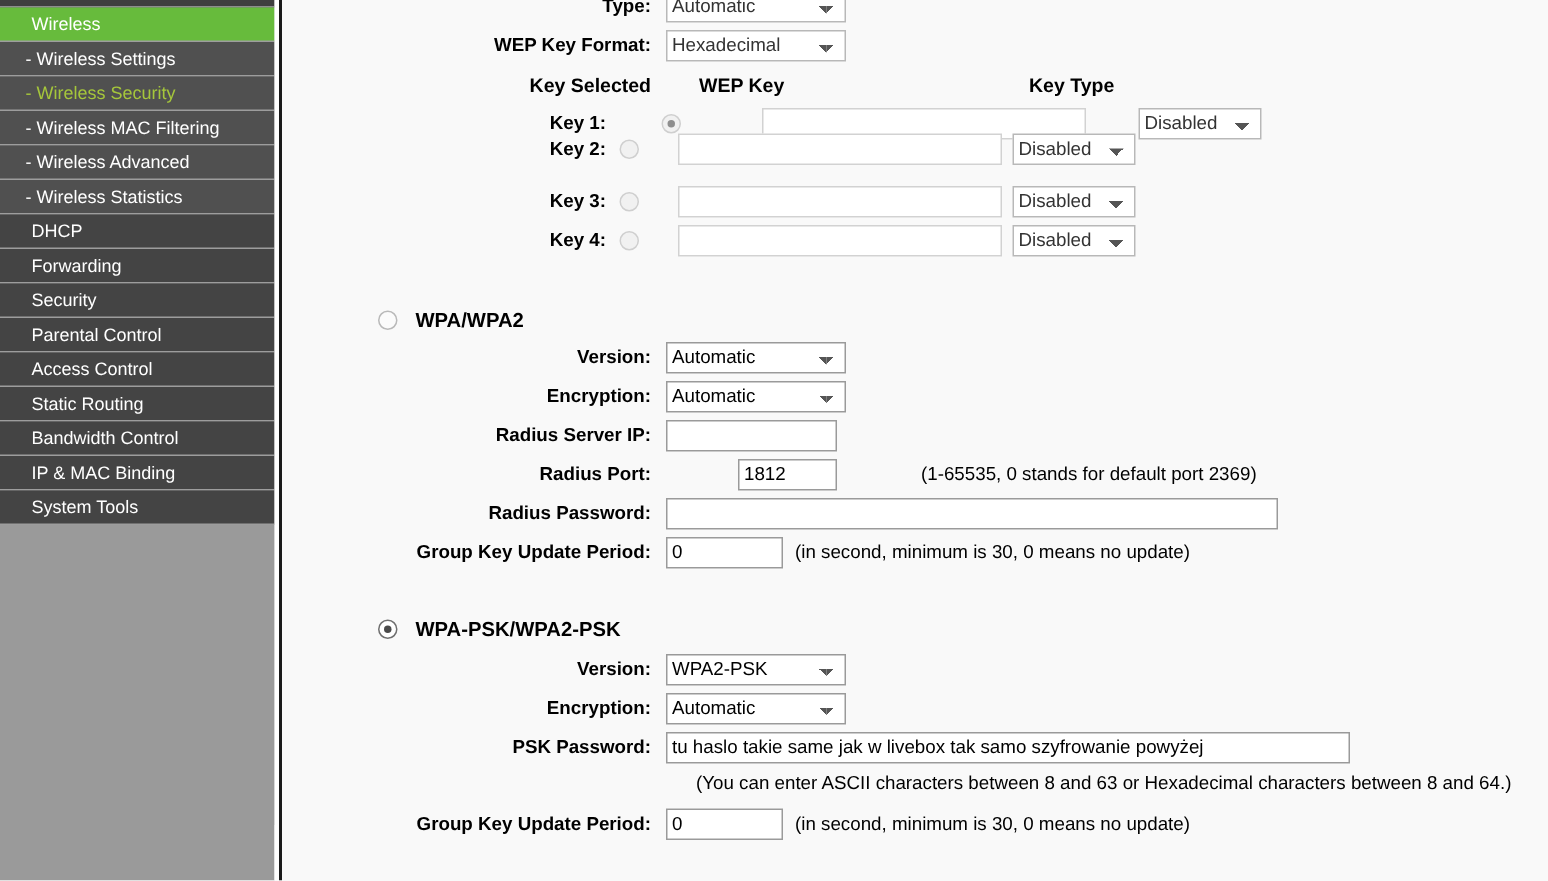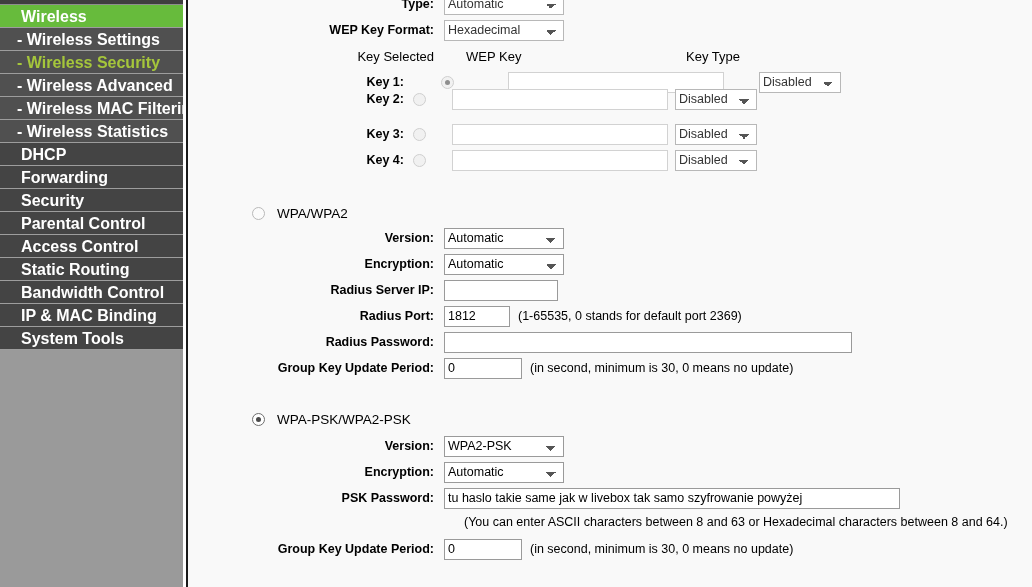--- a/index.html
+++ b/index.html
@@ -40,22 +40,22 @@
   .menu {
     width: 183px;
   }
   .menu-item {
     position: relative;
     height: 23px;
     line-height: 23px;
     background: #444444;
     border-bottom: 1px solid #9d9d9d;
     color: #ffffff;
-    font-weight: bold;
-    font-size: 16px;
+    font-weight: normal;
+    font-size: 12px;
     padding-left: 22px;
     box-sizing: border-box;
     white-space: nowrap;
     overflow: hidden;
   }
   .menu-item.level0 {
     padding-left: 21px;
   }
   .menu-item.level1 {
     background: #505050;
@@ -113,21 +113,21 @@
     text-align: right;
     color: #000;
     white-space: nowrap;
   }
   .note {
     font-size: 12.5px;
     color: #000;
     white-space: nowrap;
   }
   .hdr {
-    font-weight: normal;
+    font-weight: bold;
     font-size: 13px;
     color: #000;
     white-space: nowrap;
   }
 
   
   select.ctl {
     font-family: "Liberation Sans", sans-serif;
     font-size: 12.5px;
     height: 21px;
@@ -209,22 +209,22 @@
 <body>
 
 <div class="page">
 
   <div class="sidebar">
     <div class="sidebar-top-strip"></div>
     <div class="menu" id="menu">
         <div class="menu-item level0 active-green"><span>Wireless</span></div>
         <div class="menu-item level1"><span>- Wireless Settings</span></div>
         <div class="menu-item level1 active-text"><span>- Wireless Security</span></div>
+        <div class="menu-item level1"><span>- Wireless MAC Filtering</span></div>
         <div class="menu-item level1"><span>- Wireless Advanced</span></div>
-        <div class="menu-item level1"><span>- Wireless MAC Filtering</span></div>
         <div class="menu-item level1"><span>- Wireless Statistics</span></div>
         <div class="menu-item level0"><span>DHCP</span></div>
         <div class="menu-item level0"><span>Forwarding</span></div>
         <div class="menu-item level0"><span>Security</span></div>
         <div class="menu-item level0"><span>Parental Control</span></div>
         <div class="menu-item level0"><span>Access Control</span></div>
         <div class="menu-item level0"><span>Static Routing</span></div>
         <div class="menu-item level0"><span>Bandwidth Control</span></div>
         <div class="menu-item level0"><span>IP &amp; MAC Binding</span></div>
         <div class="menu-item level0"><span>System Tools</span></div>
@@ -310,21 +310,21 @@
       </div>
     </div>
 
     <div class="row" style="left:0; top:277px;">
       <div class="lbl" style="width:246px;">Radius Server IP:</div>
       <div style="margin-left:10px;">
         <input class="ctl" style="width: 114px;" value="">
       </div>
     </div>
 
-    <div class="row" style="left:0; top:303px;">
+    <div class="row" style="left:0; top:303px;gap:48px;">
       <div class="lbl" style="width:246px;">Radius Port:</div>
       <div style="margin-left:10px;">
         <input class="ctl" style="width: 66px;" value="1812">
       </div>
       <div class="note" style="margin-left:8px;">(1-65535, 0 stands for default port 2369)</div>
     </div>
 
     <div class="row" style="left:0; top:329px;">
       <div class="lbl" style="width:246px;">Radius Password:</div>
       <div style="margin-left:10px;">

